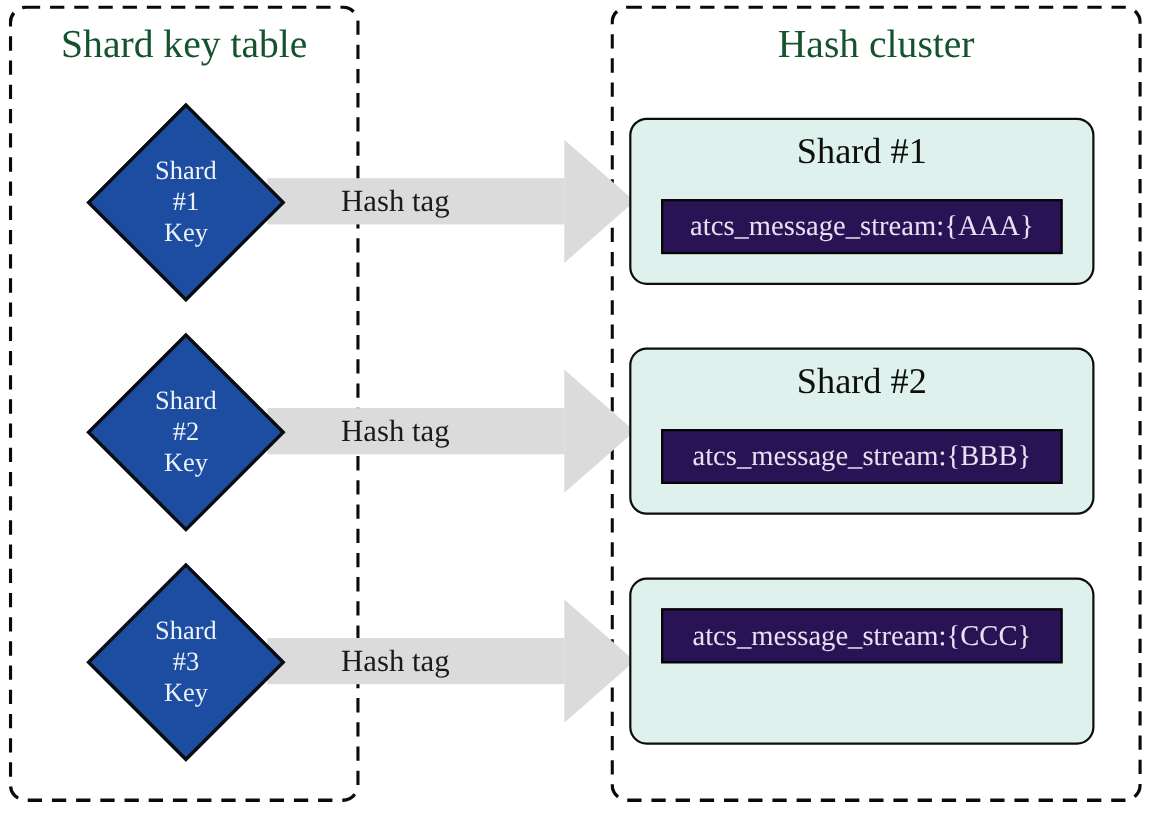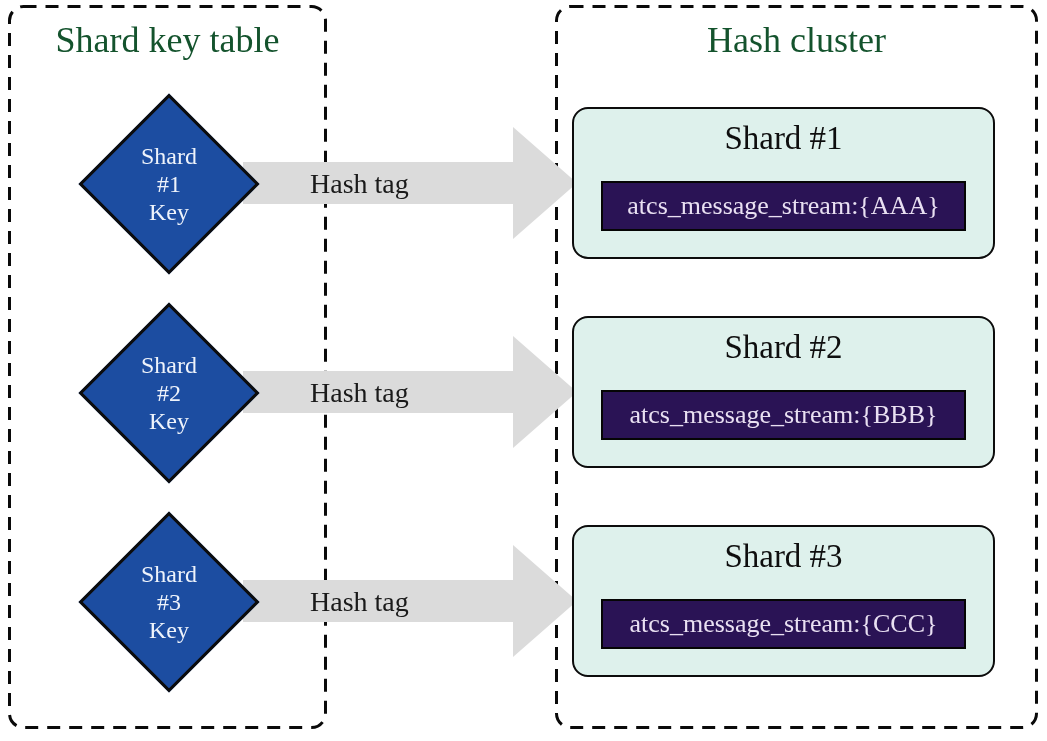--- a/index.html
+++ b/index.html
@@ -210,20 +210,19 @@
     <div class="arrow-head"></div>
     <div class="hash-tag-label">Hash tag</div>
     <div class="diamond">
       <div class="diamond-label">
         <span>Shard</span>
         <span>#3</span>
         <span>Key</span>
       </div>
     </div>
     <div class="shard-box">
-      <div class="shard-box-title">Shard #3</div>
       <div class="stream-key-box">
         <span class="stream-key-text">atcs_message_stream:{CCC}</span>
       </div>
     </div>
   </div>
 
 </div>
 
 </body></html>

